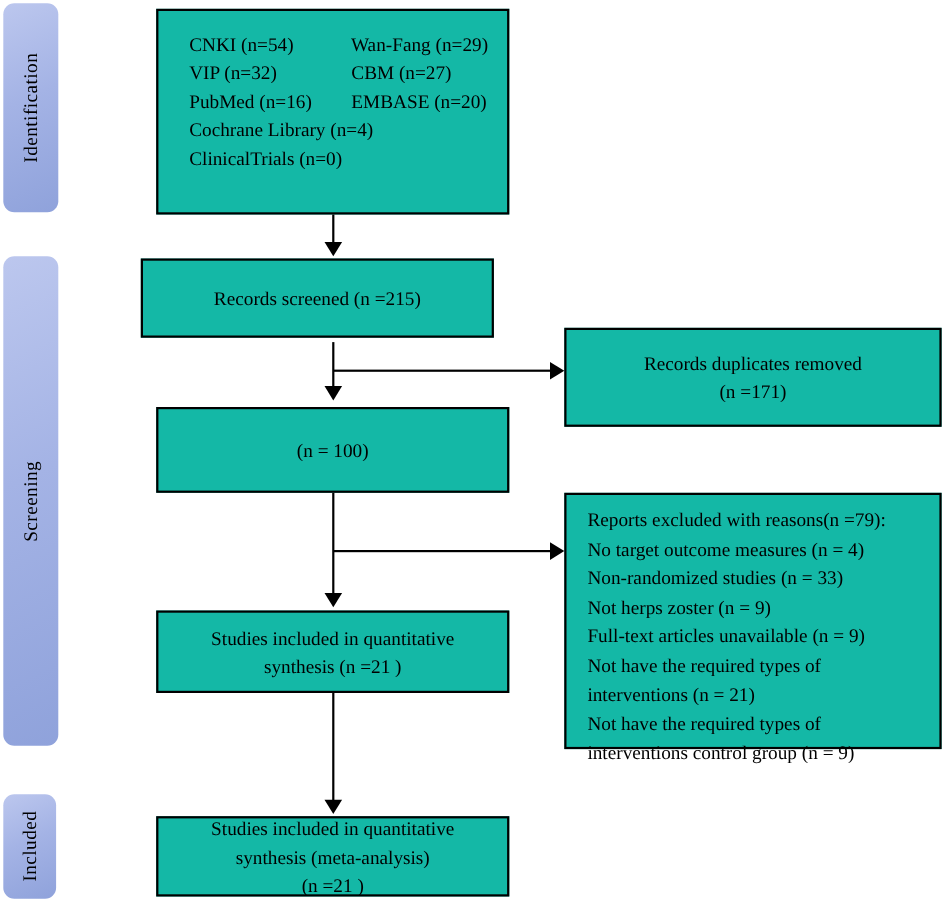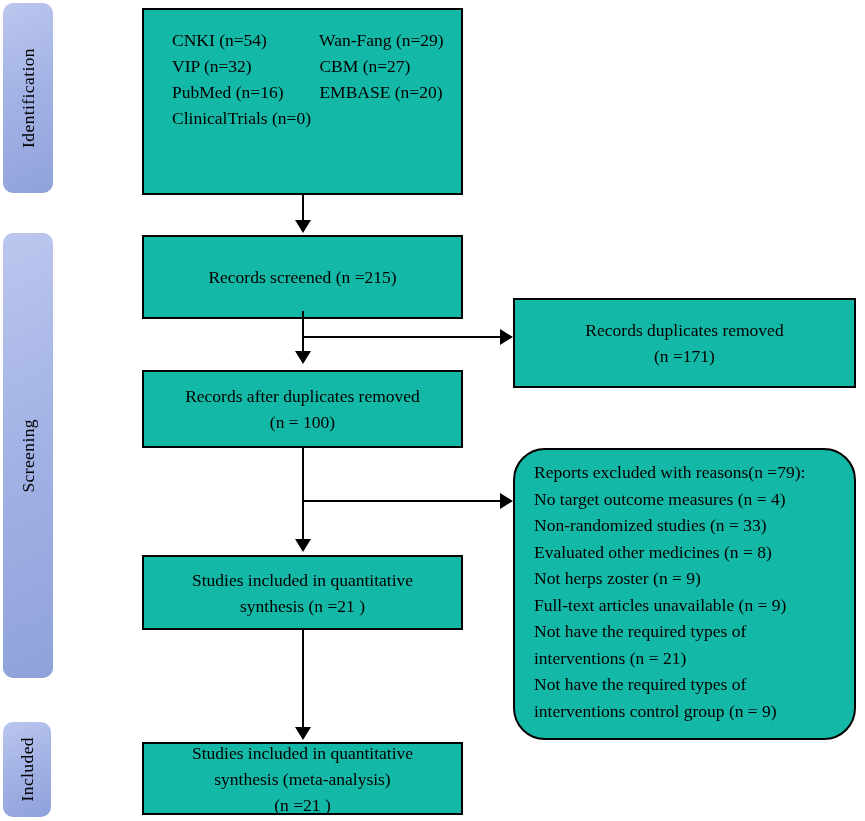--- a/index.html
+++ b/index.html
@@ -43,24 +43,24 @@
     display: flex;
     flex-direction: column;
     align-items: center;
     justify-content: center;
     text-align: center;
     line-height: 26px;
   }
   .box-databases { left: 142px; top: 8px;   width: 321px; height: 187px; padding: 17px 0 0 28px; line-height: 26px; }
   .dbrow { white-space: nowrap; }
   .dbc1 { display: inline-block; min-width: 143px; }
-  .box-screened         { left: 142px; top: 235px; width: 321px; height: 84px; }
+  .box-screened         { left: 128px; top: 235px; width: 321px; height: 72px; }
   .box-dup-removed      { left: 513px; top: 298px; width: 343px; height: 90px; }
   .box-after-duplicates { left: 142px; top: 370px; width: 321px; height: 78px; }
-  .box-excluded         { left: 513px; top: 448px; width: 343px; height: 292px; padding: 9px 4px 0 19px; line-height: 26.5px; border-radius: 32px; }
+  .box-excluded         { left: 513px; top: 448px; width: 343px; height: 233px; padding: 9px 4px 0 19px; line-height: 26.5px; }
   .box-quantitative     { left: 142px; top: 555px; width: 321px; height: 75px; }
   .box-meta             { left: 142px; top: 742px; width: 321px; height: 73px; }
 
   
   .vline { position: absolute; width: 2px; background: #000000; }
   .hline { position: absolute; height: 2px; background: #000000; }
   .ah-down {
     position: absolute; width: 0; height: 0;
     border-left: 8px solid transparent;
     border-right: 8px solid transparent;
@@ -101,43 +101,44 @@
     </div>
     <div class="dbrow">
       <span class="dbc1">VIP (n=32)</span>
       <span>CBM (n=27)</span>
     </div>
     <div class="dbrow">
       <span class="dbc1">PubMed (n=16)</span>
       <span>EMBASE (n=20)</span>
     </div>
     <div class="dbrow">
+      <span>Cochrane Library (n=4)</span>
+    </div>
+    <div class="dbrow">
       <span>ClinicalTrials (n=0)</span>
     </div>
   </div>
 
   <div class="box box-screened centered">
     <div>Records screened (n =215)</div>
   </div>
 
   <div class="box box-dup-removed centered">
     <div>Records duplicates removed</div>
     <div>(n =171)</div>
   </div>
 
   <div class="box box-after-duplicates centered">
-    <div>Records after duplicates removed</div>
     <div>(n = 100)</div>
   </div>
 
   <div class="box box-excluded">
     <div>Reports excluded with reasons(n =79):</div>
     <div>No target outcome measures (n = 4)</div>
     <div>Non-randomized studies (n = 33)</div>
-    <div>Evaluated other medicines (n = 8)</div>
     <div>Not herps zoster (n = 9)</div>
     <div>Full-text articles unavailable (n = 9)</div>
     <div>Not have the required types of</div>
     <div>interventions (n = 21)</div>
     <div>Not have the required types of</div>
     <div>interventions control group (n = 9)</div>
   </div>
 
   <div class="box box-quantitative centered">
     <div>Studies included in quantitative</div>

